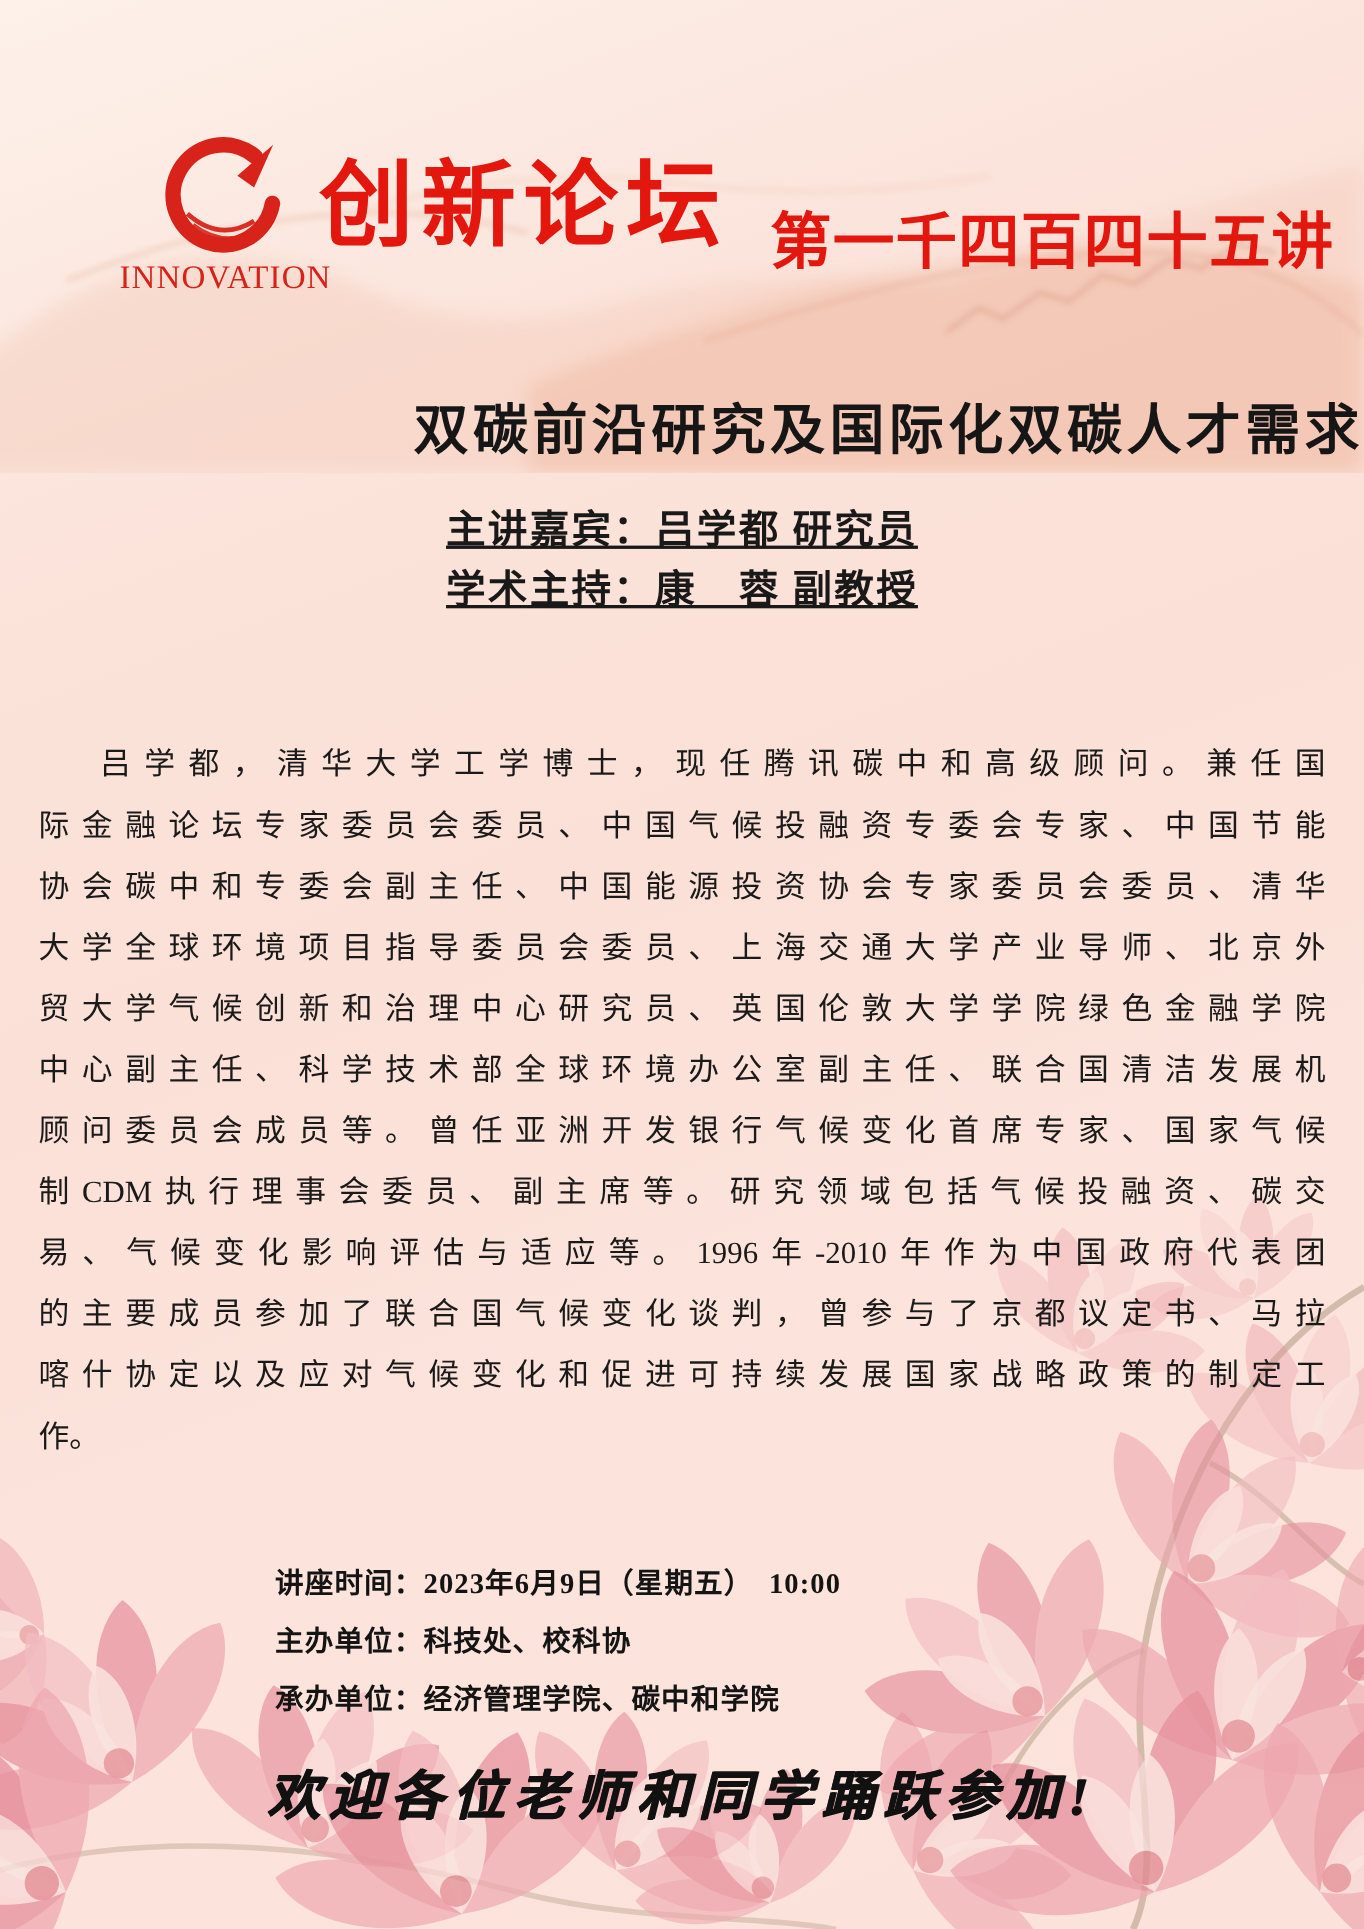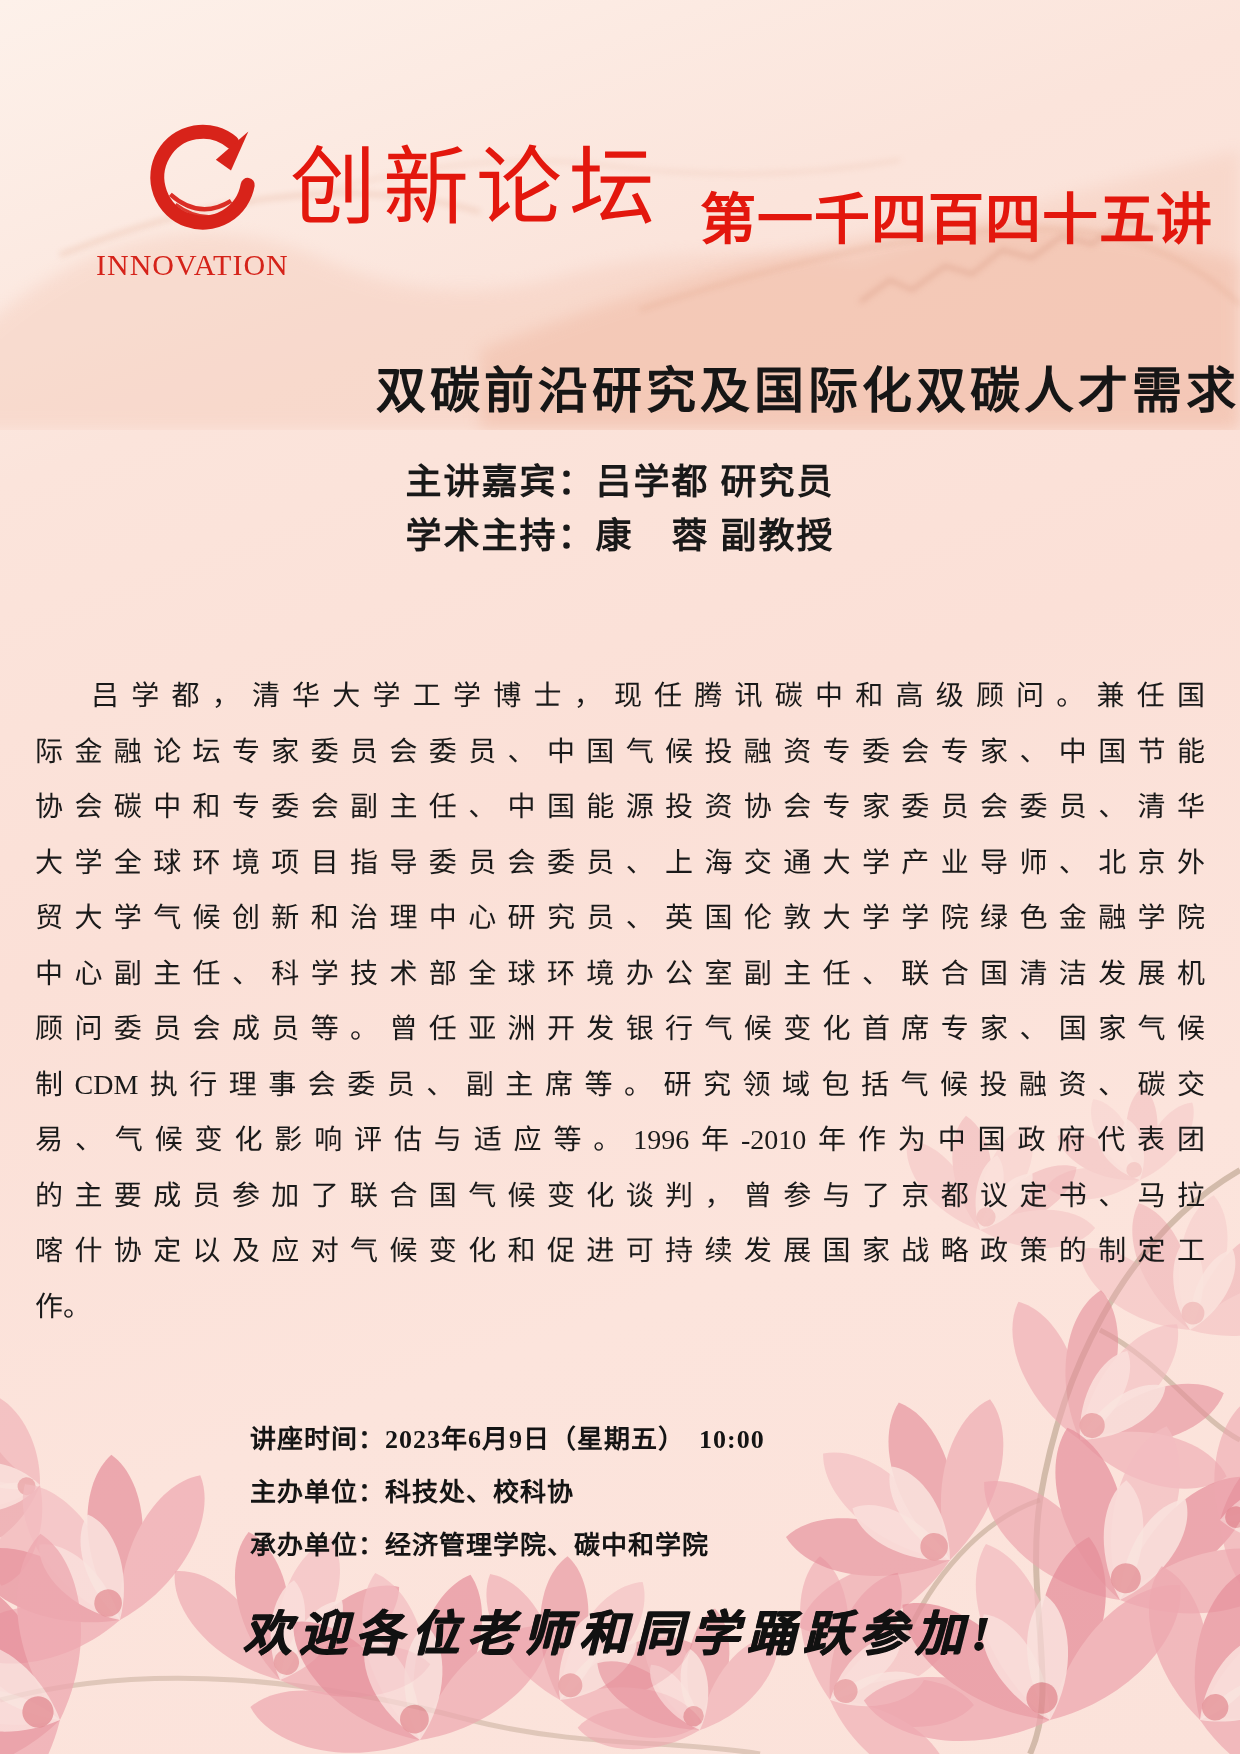--- a/index.html
+++ b/index.html
@@ -16,28 +16,28 @@
       linear-gradient(160deg, #fdf1ea 0%, #fbe4db 22%, #fbe0d7 45%, #fce4dc 70%, #fbe2da 100%);
     color:#1c1c1c;
   }
   .mountains{position:absolute;left:0;top:0;width:1240px;height:430px;}
   .flowers{position:absolute;left:0;top:0;width:1240px;height:1754px;}
 
   
   .logo-mark{position:absolute;left:140px;top:112px;width:130px;height:130px;}
   .logo-word{
     position:absolute;left:96px;top:236px;width:218px;
-    text-align:left;
+    text-align:center;
     font-family:"Liberation Serif","DejaVu Serif",serif;
-    font-size:30px;letter-spacing:1px;color:#d5231a;font-weight:500;margin-top:12px;
+    font-size:30px;letter-spacing:1px;color:#d5231a;font-weight:500;
   }
   .forum-title{
     position:absolute;left:290px;top:144px;
     font-family:"Liberation Sans","DejaVu Sans",sans-serif;
-    font-weight:400;font-size:86px;line-height:1;
+    font-weight:700;font-size:86px;line-height:1;
     letter-spacing:7px;color:#e3170d;
   }
   .lecture-no{
     position:absolute;left:700px;top:192px;
     font-family:"Liberation Sans","DejaVu Sans",sans-serif;
     font-weight:800;font-size:56px;line-height:1;
     letter-spacing:1px;color:#e3170d;
   }
 
   
@@ -45,20 +45,21 @@
     position:absolute;left:0;top:350px;width:100%;
     text-align:right;
     font-size:50px;font-weight:bold;letter-spacing:4px;
     color:#161616;
   }
   .speaker-line{
     position:absolute;left:0;width:100%;
     text-align:center;
     font-size:36px;font-weight:bold;letter-spacing:2px;
     color:#191919;
+    text-decoration:underline;
   }
   .guest{top:452px;}
   .host{top:506px;}
 
   
   .bio{
     position:absolute;left:35px;top:668px;width:1170px;
     font-size:28px;line-height:55.5px;color:#1a1a1a;
   }
   .bio-line{

